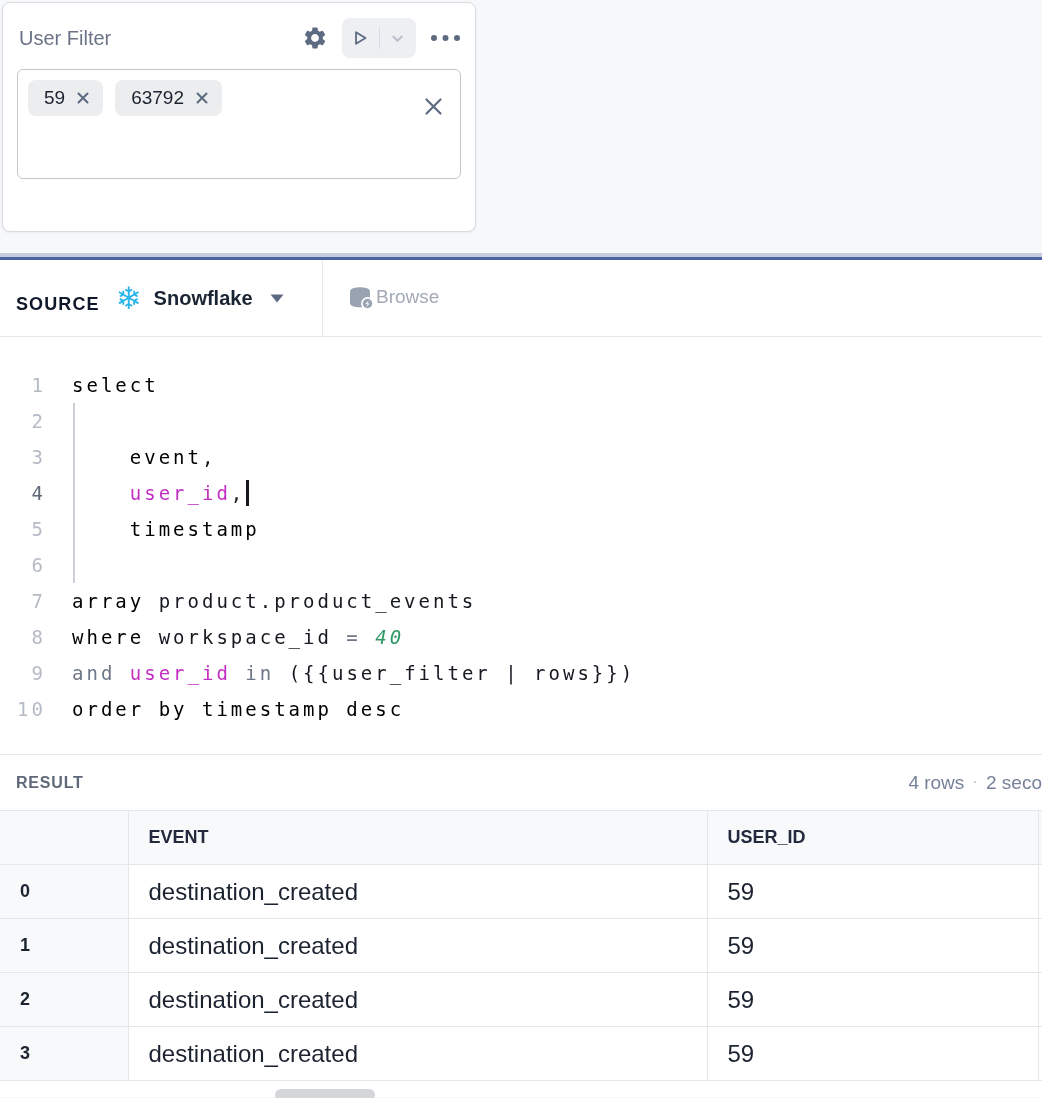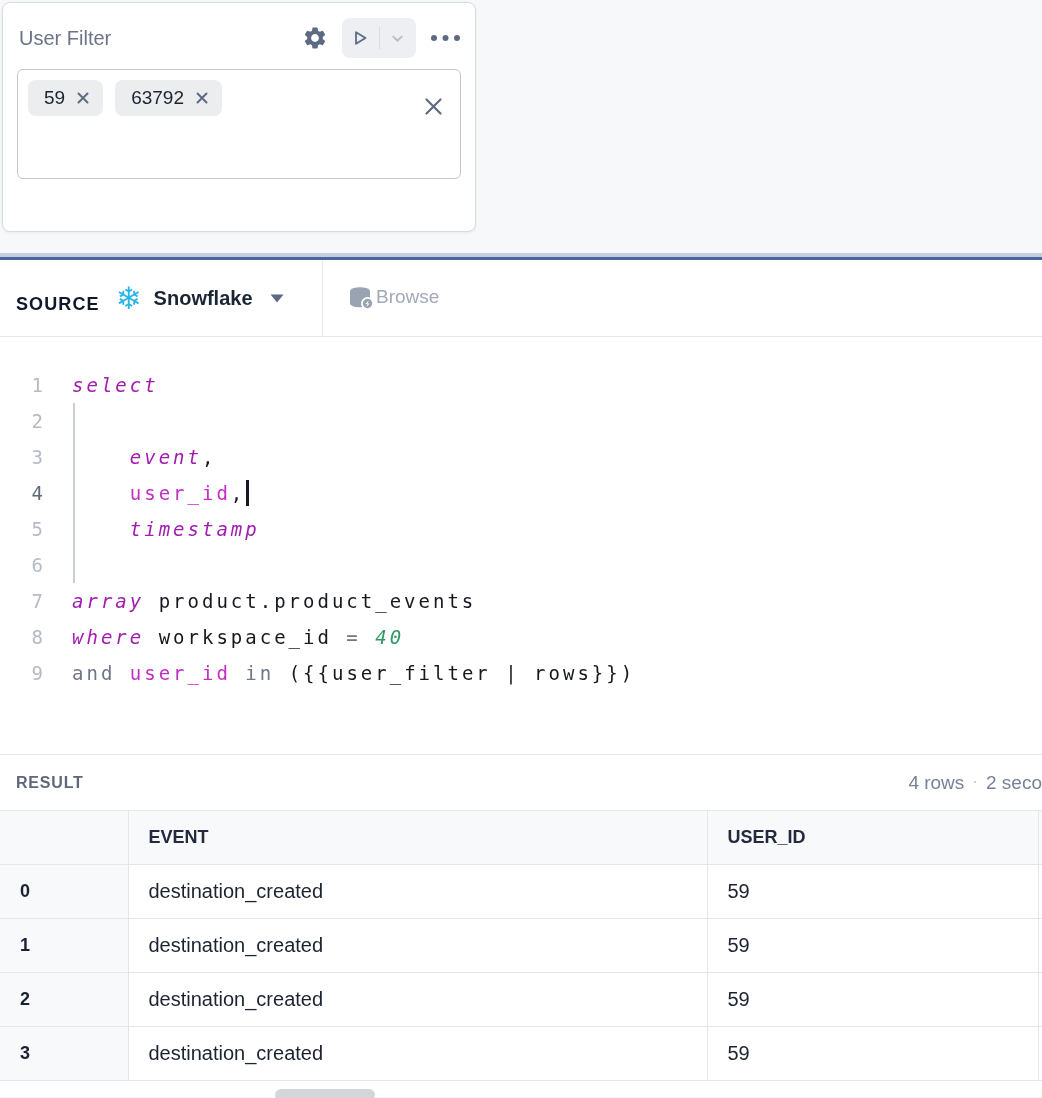--- a/index.html
+++ b/index.html
@@ -65,42 +65,42 @@
 
   .code-area {
     height:418px; border-bottom:1px solid #e3e6ea; padding-top:30px; background:#fff;
     font-family:"DejaVu Sans Mono", monospace; font-size:19px; letter-spacing:3px;
   }
   .code-line { display:flex; height:36px; line-height:36px; }
   .ln { width:46px; flex:0 0 46px; text-align:right; color:#b5bbc5; }
   .ln.active { color:#5f6977; }
   .lc { position:relative; flex:1; padding-left:26px; white-space:pre; }
   .guide { position:absolute; left:27px; top:0; bottom:0; width:1.5px; background:#ccd0d6; }
-  .tok-kw { color:#a21caf;font-style:italic; }
+  .tok-kw { color:#000000; }
   .tok-pl { color:#16191f; }
   .tok-var { color:#c32fc3; }
   .tok-op { color:#6e7787; }
   .tok-num { color:#2f9866;font-style:italic; }
   .caret { display:inline-block; width:2.5px; height:26px; background:#15181e; vertical-align:-6px; margin-left:1px; }
 
   
   .result-header { position:relative; height:55px; background:#fff; }
   .result-label { position:absolute; left:16px; top:50%; transform:translateY(-50%);
     font-size:16px; font-weight:bold; letter-spacing:0.8px; color:#5e6878; }
   .result-meta { position:absolute; right:0; top:50%; transform:translateY(-50%);
     font-size:19px; color:#76819a; white-space:nowrap; display:flex; align-items:flex-start;margin-left:40px; }
   .meta-dot { color:#b9c0cc; margin:0 8px; font-size:17px; }
 
   table.result-table { border-collapse:collapse; width:1042px; table-layout:fixed; background:#fff; }
   .result-table th, .result-table td { border:1px solid #e4e6ea; height:54px; padding:0 0 0 20px; text-align:left; }
   .result-table th:first-child, .result-table td:first-child { border-left:none; }
   .result-table th:last-child, .result-table td:last-child { border-right:none; }
   .result-table thead th { background:#f8f9fb; font-size:18px; font-weight:bold; color:#232a3d; }
   .result-table td.idx { background:#f8f9fb; font-weight:bold; font-size:18px; color:#1c2330; }
-  .result-table td { font-size:20px; color:#1c2330; }
+  .result-table td { font-size:24px; color:#1c2330; }
   .result-table th.sliver, .result-table td.sliver { padding:0; }
 
   .table-bottom { position:relative; height:16px; background:#fff; }
   .hscroll-thumb { position:absolute; left:275px; top:8px; width:100px; height:12px; border-radius:6px; background:#d4d6da; }
 
   svg { display:block; }
 </style>
 </head>
 <body>
 
@@ -230,20 +230,24 @@
           <span class="ln">7</span>
           <span class="lc"><span class="tok-kw">array</span><span class="tok-pl"> product.product_events</span></span>
         </div>
         <div class="code-line">
           <span class="ln">8</span>
           <span class="lc"><span class="tok-kw">where</span><span class="tok-pl"> workspace_id </span><span class="tok-op">=</span><span class="tok-pl"> </span><span class="tok-num">40</span></span>
         </div>
         <div class="code-line">
           <span class="ln">9</span>
           <span class="lc"><span class="tok-op">and</span><span class="tok-pl"> </span><span class="tok-var">user_id</span><span class="tok-pl"> </span><span class="tok-op">in</span><span class="tok-pl"> ({{user_filter | rows}})</span></span>
+        </div>
+        <div class="code-line">
+          <span class="ln">10</span>
+          <span class="lc"><span class="tok-kw">order by timestamp desc</span></span>
         </div>
       </div>
 
     <div class="result-header">
       <span class="result-label">RESULT</span>
       <span class="result-meta">
         <span>4 rows</span>
         <span class="meta-dot">·</span>
         <span>2 seco</span>
       </span>

